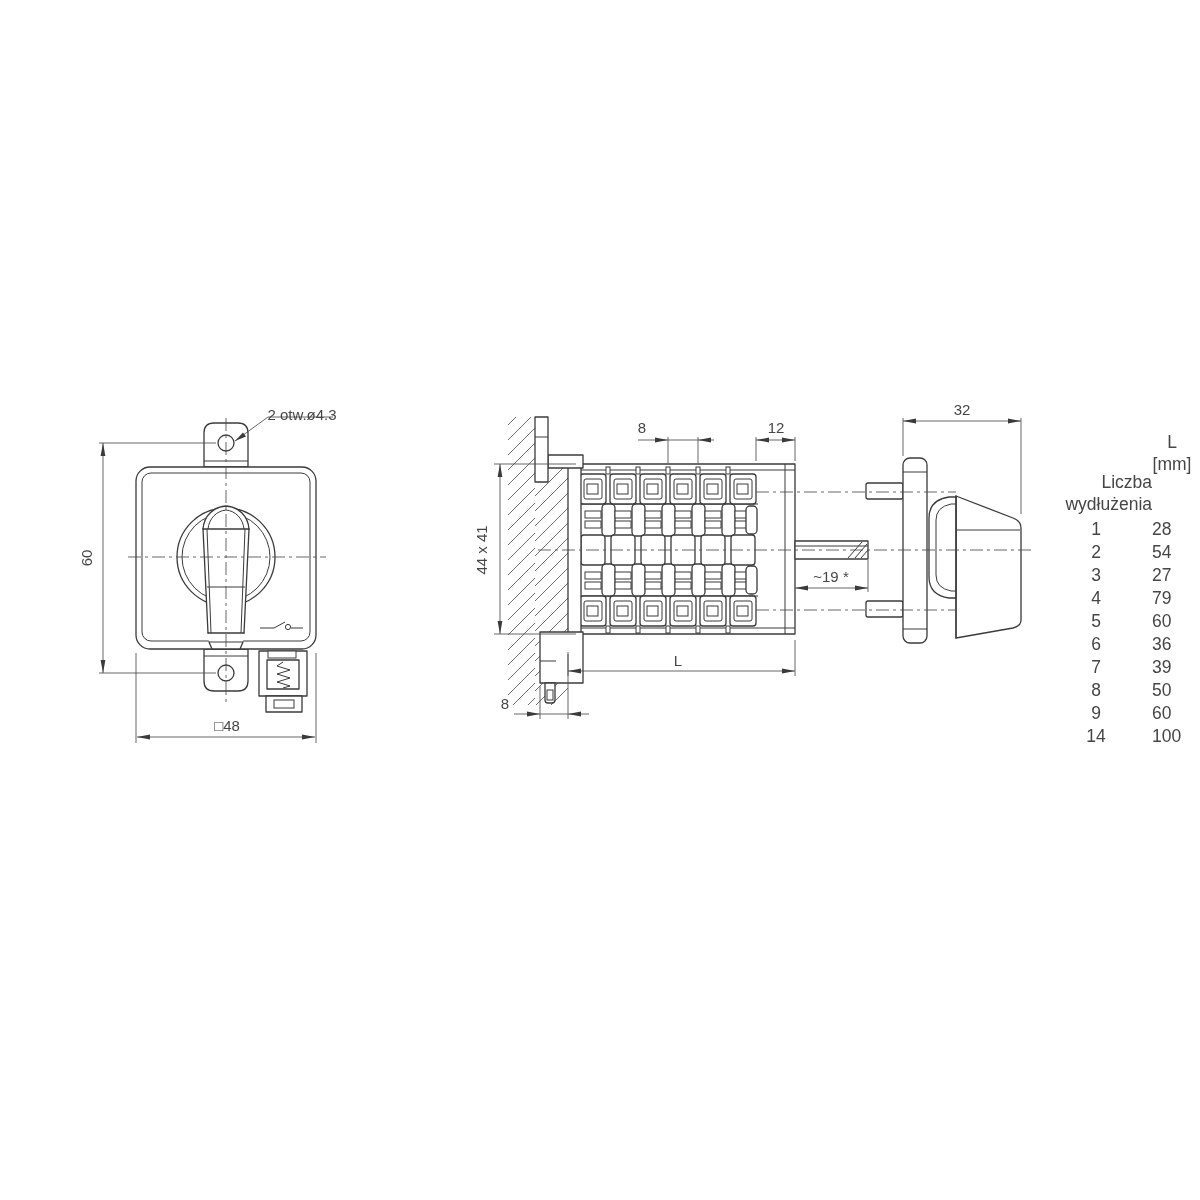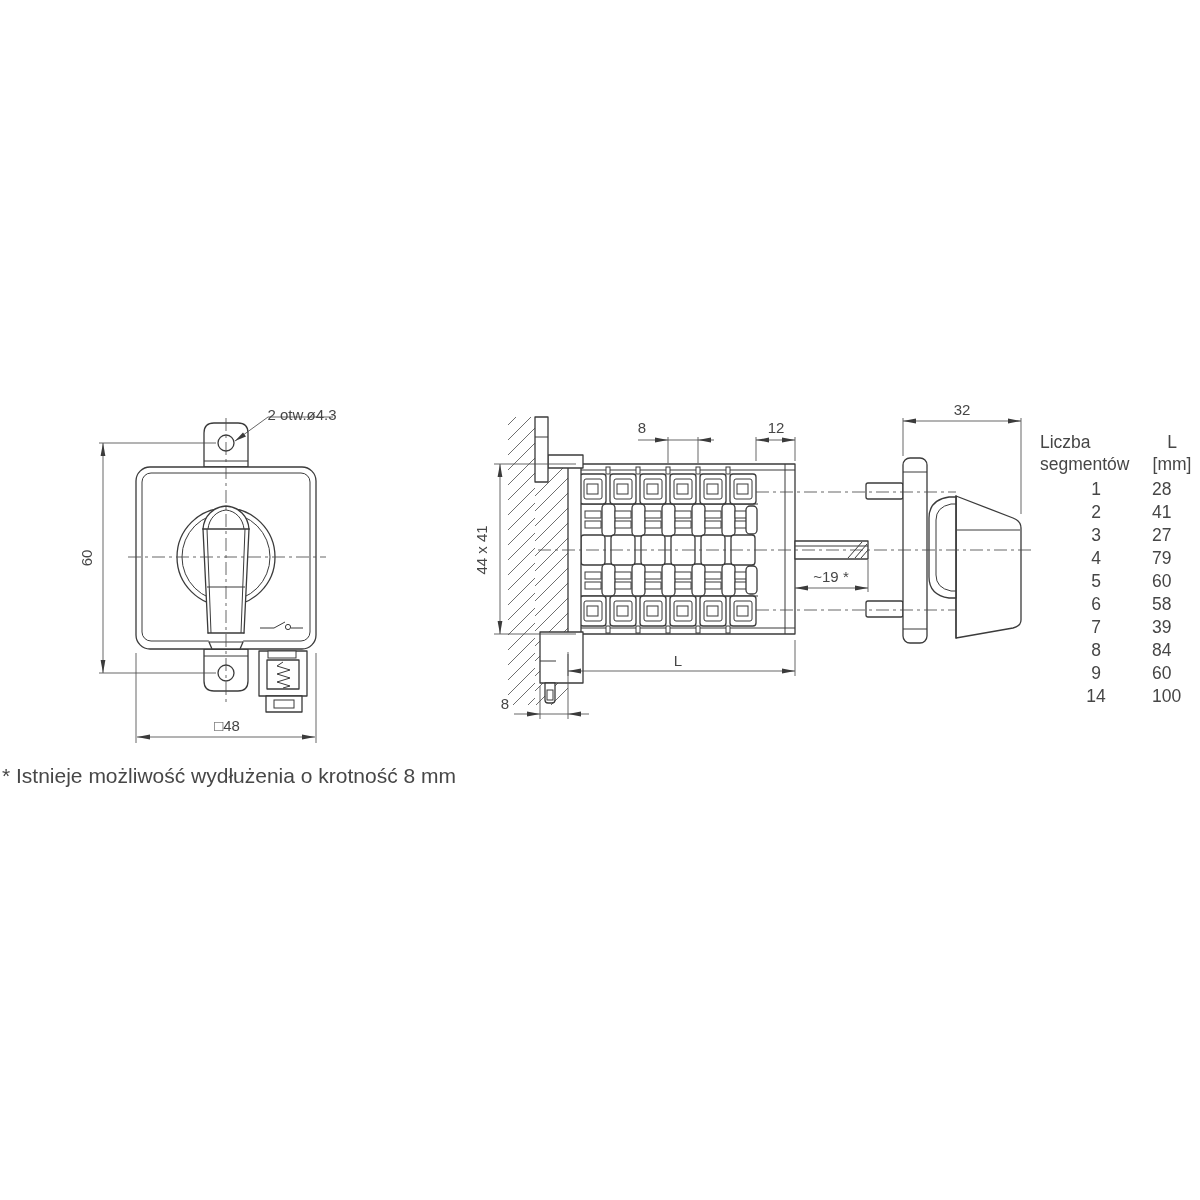--- a/index.html
+++ b/index.html
@@ -18,21 +18,21 @@
   .ln2f{stroke:var(--line);stroke-width:1;fill:#fff;}
   .thin{stroke:#4c4c4c;stroke-width:.85;fill:none;}
   .cl{stroke:#4c4c4c;stroke-width:.85;fill:none;stroke-dasharray:13 4 3 4;}
   .hatchline{stroke:#555;stroke-width:.85;}
   .arrow{fill:#3b3b3b;stroke:none;}
   text.dim{font:15px "Liberation Sans","DejaVu Sans",sans-serif;fill:var(--text);}
   
   .seg-table{position:absolute;left:1040px;top:431px;width:152px;color:var(--text);
              font-size:17.5px;line-height:22px;}
   .t-head{display:flex;}
-  .hc1{width:112px;text-align:left;}
+  .hc1{width:112px;text-align:right;margin-top:40px;}
   .hc2{width:40px;text-align:center;}
   .t-body{margin-top:3px;}
   .t-row{display:flex;height:23px;line-height:23px;}
   .rc1{width:112px;text-align:center;}
   .rc2{width:40px;padding-right:1px;box-sizing:border-box;}
   
   .footnote{position:absolute;left:2px;top:764px;font-size:21px;color:#474747;}
 </style>
 </head>
 <body>
@@ -374,66 +374,65 @@
   <text class="dim" x="678" y="666" text-anchor="middle">L</text>
   <text class="dim" x="505" y="709" text-anchor="middle">8</text>
   <text class="dim" x="831" y="582" text-anchor="middle">~19 *</text>
   <text class="dim" x="962" y="415" text-anchor="middle">32</text>
 </svg>
 
 <div class="seg-table">
   <div class="t-head">
     <div class="hc1">
       <div>Liczba</div>
-      <div>segmentów</div>
+      <div>wydłużenia</div>
     </div>
     <div class="hc2">
       <div>L</div>
       <div>[mm]</div>
     </div>
   </div>
   <div class="t-body" id="table-body">
         <div class="t-row">
           <div class="rc1">1</div>
           <div class="rc2">28</div>
         </div>
         <div class="t-row">
           <div class="rc1">2</div>
-          <div class="rc2">41</div>
+          <div class="rc2">54</div>
         </div>
         <div class="t-row">
           <div class="rc1">3</div>
           <div class="rc2">27</div>
         </div>
         <div class="t-row">
           <div class="rc1">4</div>
           <div class="rc2">79</div>
         </div>
         <div class="t-row">
           <div class="rc1">5</div>
           <div class="rc2">60</div>
         </div>
         <div class="t-row">
           <div class="rc1">6</div>
-          <div class="rc2">58</div>
+          <div class="rc2">36</div>
         </div>
         <div class="t-row">
           <div class="rc1">7</div>
           <div class="rc2">39</div>
         </div>
         <div class="t-row">
           <div class="rc1">8</div>
-          <div class="rc2">84</div>
+          <div class="rc2">50</div>
         </div>
         <div class="t-row">
           <div class="rc1">9</div>
           <div class="rc2">60</div>
         </div>
         <div class="t-row">
           <div class="rc1">14</div>
           <div class="rc2">100</div>
         </div>
       </div>
 </div>
 
-<div class="footnote">* Istnieje możliwość wydłużenia o krotność 8 mm</div>
 
 </div>
 
 </body></html>

